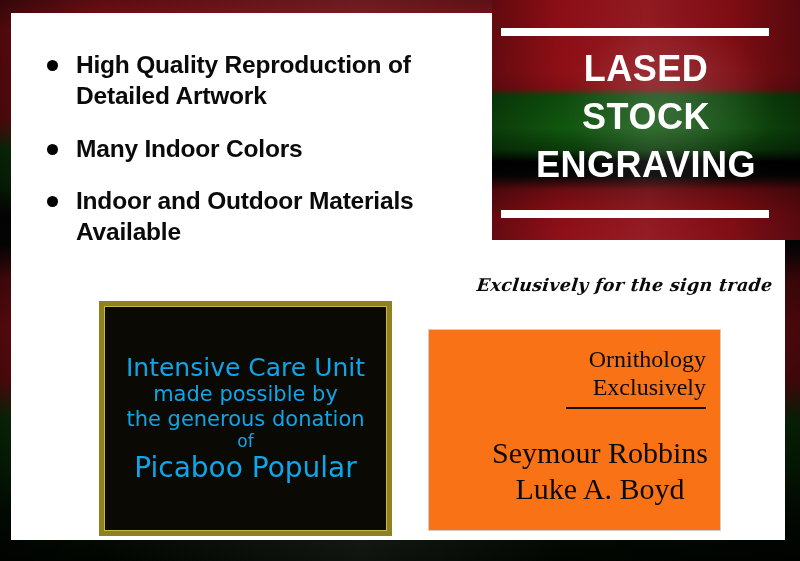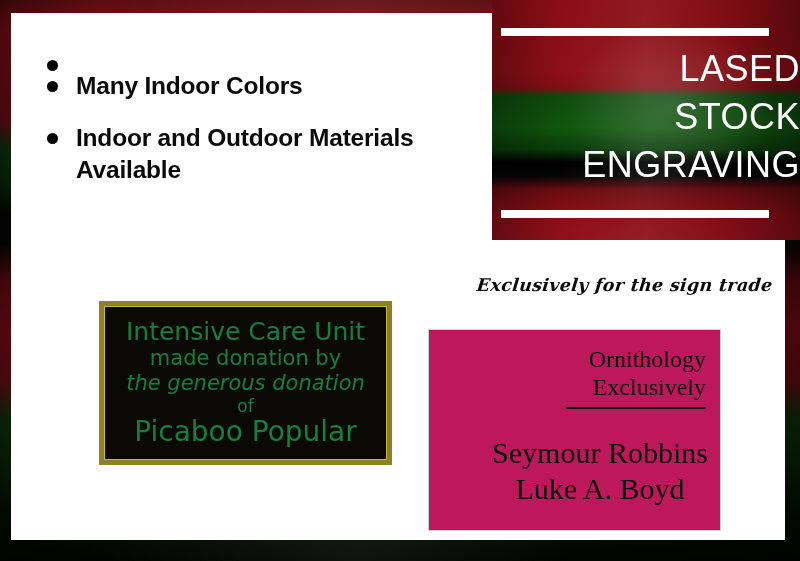--- a/index.html
+++ b/index.html
@@ -136,50 +136,50 @@
     height: 8px;
     background: #ffffff;
   }
   .banner-rule.top { top: 28px; }
   .banner-rule.bottom { top: 210px; }
   .banner-title {
     position: absolute;
     left: 0;
     top: 45px;
     width: 100%;
-    text-align: right;
+    text-align: center;
     color: #ffffff;
     font-size: 36px;
-    font-weight: normal;
+    font-weight: bold;
     line-height: 1.33;
     letter-spacing: 0.5px;
   }
   .banner-title span { display: block; }
 
   
   .gold-sign {
     position: absolute;
     left: 88px;
     top: 288px;
     width: 293px;
-    height: 164px;
+    height: 235px;
     background: #0a0904;
     border: 5px solid #8f8021;
     box-sizing: border-box;
     box-shadow: 0 0 0 1px #c8b645 inset;
     display: flex;
     flex-direction: column;
     align-items: center;
     justify-content: center;
-    color: #15803d;
+    color: #0ea5e9;
     font-family: "DejaVu Sans", sans-serif;
   }
   .gs-line1 { font-size: 25px; line-height: 1.12; }
   .gs-line2 { font-size: 21px; line-height: 1.18; }
-  .gs-line3 { font-size: 21px; line-height: 1.18; font-style: italic; }
+  .gs-line3 { font-size: 21px; line-height: 1.18; }
   .gs-line4 { font-size: 17px; line-height: 1.2; }
   .gs-line5 { font-size: 28px; line-height: 1.12; }
 
   
   .tagline {
     position: absolute;
     left: 466px;
     top: 262px;
     font-family: "DejaVu Serif", serif;
     font-style: italic;
@@ -190,21 +190,21 @@
     transform: skewX(-6deg);
   }
 
   
   .nameplate {
     position: absolute;
     left: 417px;
     top: 316px;
     width: 293px;
     height: 202px;
-    background: #be185d;
+    background: #f97316;
     border: 1px solid #cfcfcf;
     box-sizing: border-box;
     font-family: "Liberation Serif", serif;
     color: #0a0a0a;
     padding-left: 37px;
   }
   .np-dept {
     text-align: right;
     padding: 16px 14px 0 0;
     font-size: 24px;
@@ -230,36 +230,37 @@
 <div class="slide">
 
   <div class="backdrop"></div>
   <div class="backdrop-sheen"></div>
 
   <div class="content-card">
 
     <ul class="bullets">
       <li class="bullet-item">
         <span class="bullet-dot"></span>
+        <span>High Quality Reproduction of Detailed Artwork</span>
       </li>
       <li class="bullet-item">
         <span class="bullet-dot"></span>
         <span>Many Indoor Colors</span>
       </li>
       <li class="bullet-item">
         <span class="bullet-dot"></span>
         <span>Indoor and Outdoor Materials Available</span>
       </li>
     </ul>
 
     <div class="tagline">Exclusively for the sign trade</div>
 
     <div class="gold-sign">
       <div class="gs-line1">Intensive Care Unit</div>
-      <div class="gs-line2">made donation by</div>
+      <div class="gs-line2">made possible by</div>
       <div class="gs-line3">the generous donation</div>
       <div class="gs-line4">of</div>
       <div class="gs-line5">Picaboo Popular</div>
     </div>
 
     <div class="nameplate">
       <div class="np-dept">
         <span>Ornithology</span>
         <span>Exclusively</span>
       </div>

